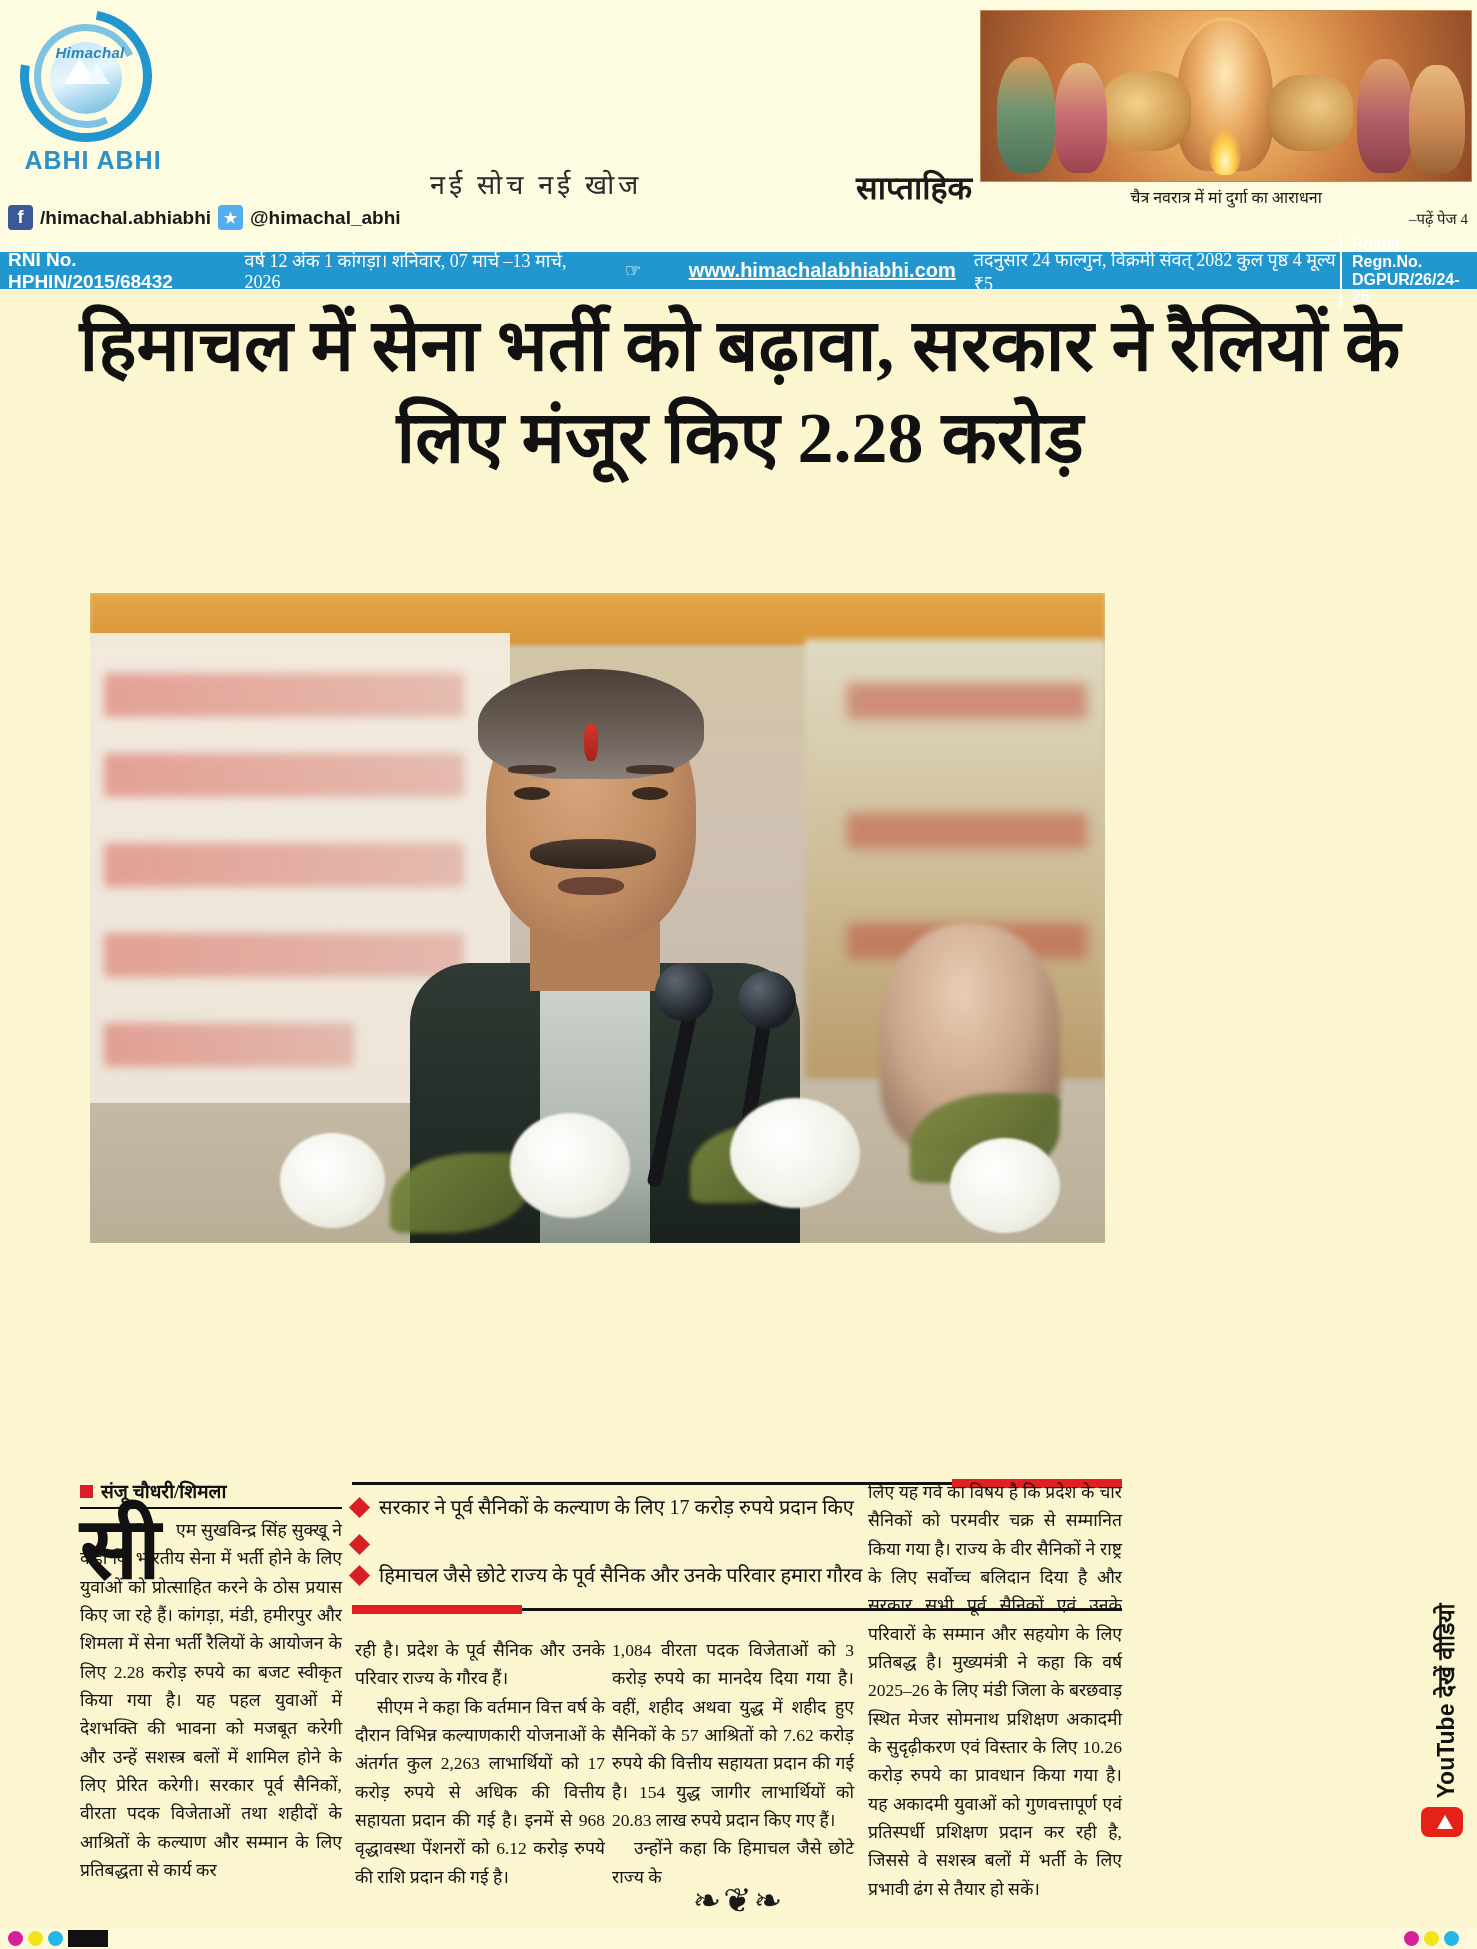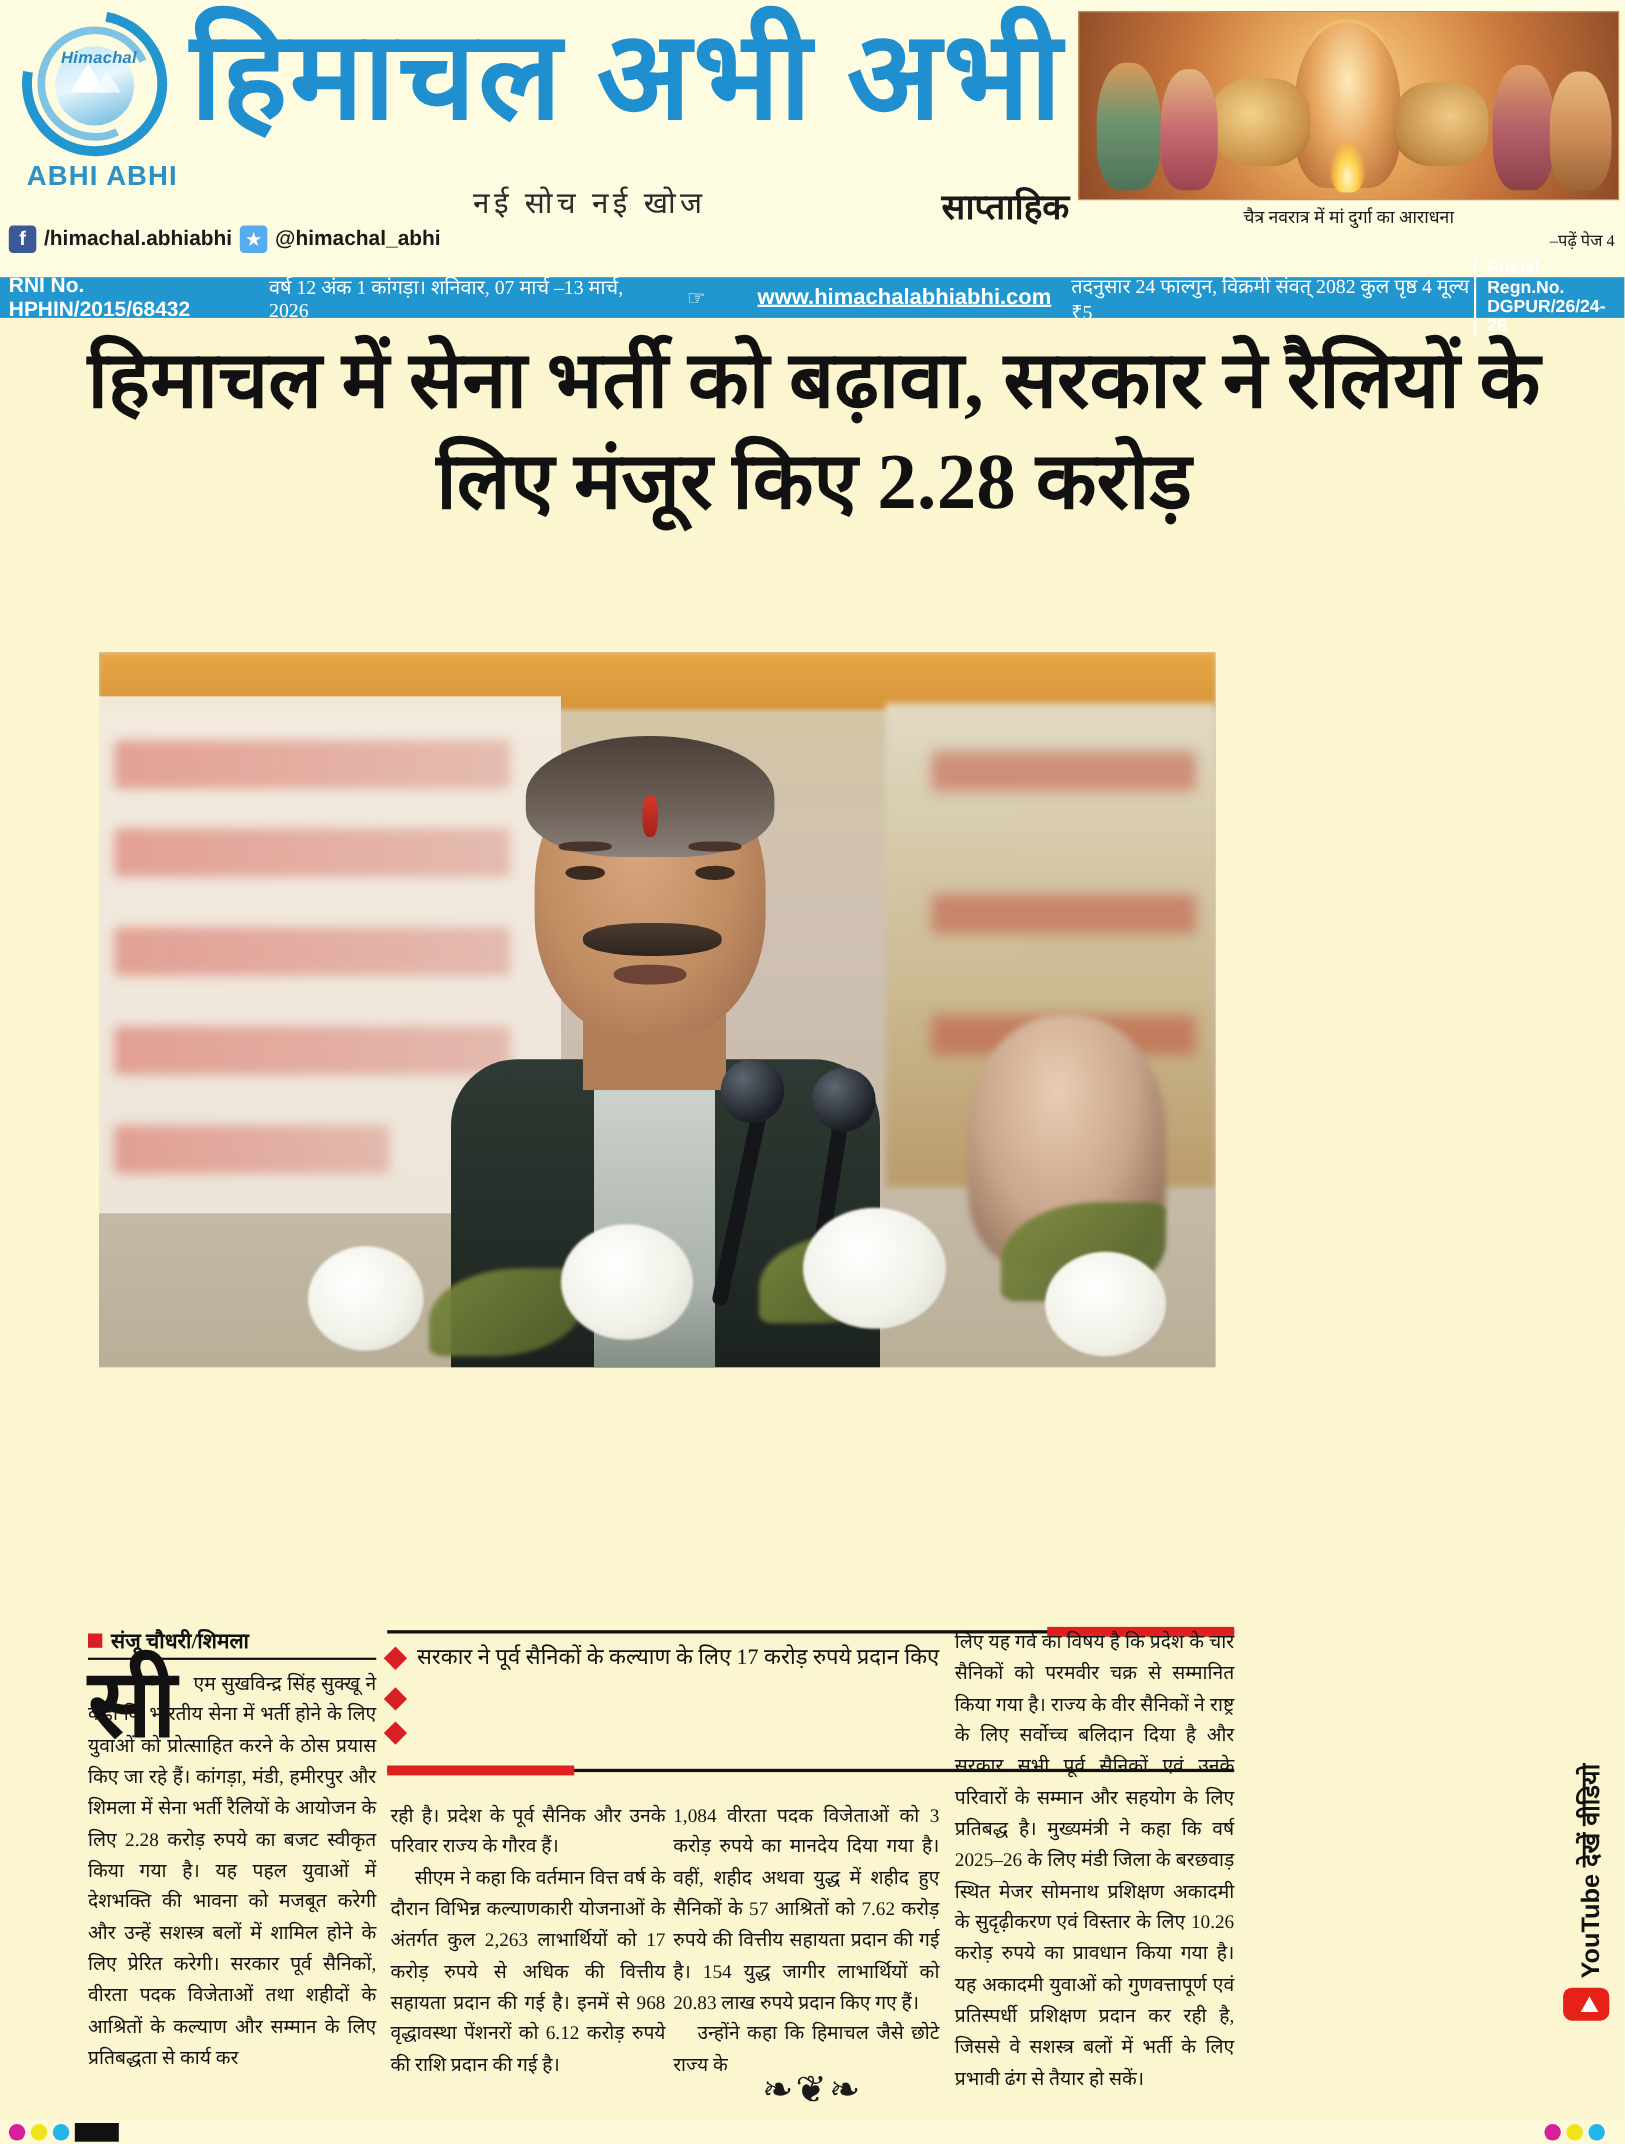--- a/index.html
+++ b/index.html
@@ -339,23 +339,20 @@
       <div class="logo-abhi">ABHI ABHI</div>
     </div>
 
     <div class="social">
       <span class="sq-icon fb">f</span>
       <span class="social-txt">/himachal.abhiabhi</span>
       <span class="sq-icon tw">★</span>
       <span class="social-txt">@himachal_abhi</span>
     </div>
 
-    <div class="title-wrap">
-      <div class="paper-title">हिमाचल अभी अभी</div>
-    </div>
     <div class="tagline">नई सोच नई खोज</div>
     <div class="weekly">साप्ताहिक</div>
 
     <div class="durga-box">
       <div class="durga-img">
         <div class="d-halo"></div>
         <div class="d-fig d-center"></div>
         <div class="d-lion"></div>
         <div class="d-lion2"></div>
         <div class="d-fig d-l"></div>
@@ -445,20 +442,21 @@
       <div class="bullets">
         <div class="bullet">
           <span class="dia"></span>
           <span>सरकार ने पूर्व सैनिकों के कल्याण के लिए 17 करोड़ रुपये प्रदान किए</span>
         </div>
         <div class="bullet">
           <span class="dia"></span>
         </div>
         <div class="bullet">
           <span class="dia"></span>
+          <span>हिमाचल जैसे छोटे राज्य के पूर्व सैनिक और उनके परिवार हमारा गौरव</span>
         </div>
       </div>
       <div class="bb-line-bot"></div>
       <div class="bb-red-bot"></div>
     </div>
 
     <div class="col c2">
       <p class="ni">रही है। प्रदेश के पूर्व सैनिक और उनके परिवार राज्य के गौरव हैं।</p>
       <p>सीएम ने कहा कि वर्तमान वित्त वर्ष के दौरान विभिन्न कल्याणकारी योजनाओं के अंतर्गत कुल 2,263 लाभार्थियों को 17 करोड़ रुपये से अधिक की वित्तीय सहायता प्रदान की गई है। इनमें से 968 वृद्धावस्था पेंशनरों को 6.12 करोड़ रुपये की राशि प्रदान की गई है।</p>
     </div>

